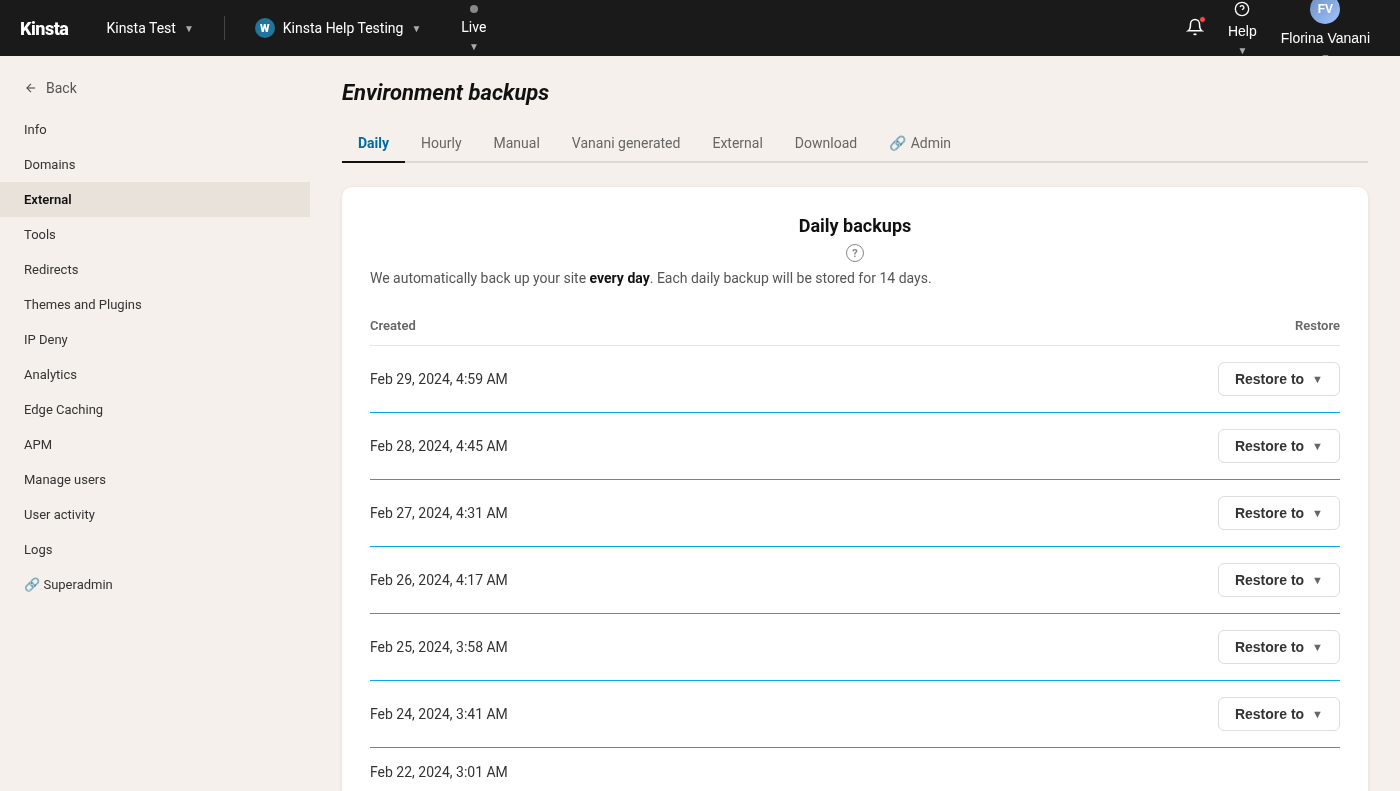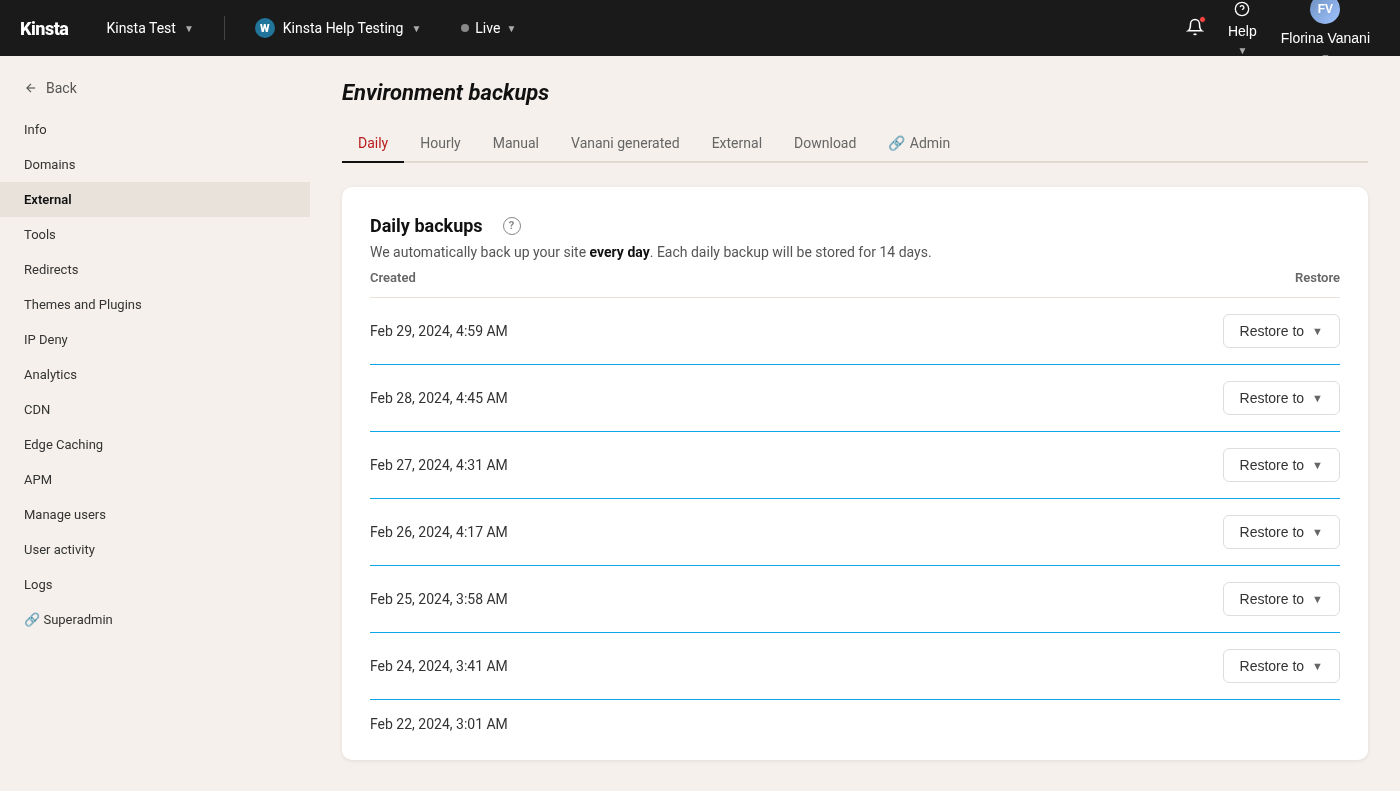--- a/index.html
+++ b/index.html
@@ -46,20 +46,21 @@
     .topnav-live {
       display: flex;
       align-items: center;
       gap: 6px;
       color: #fff;
       font-size: 14px;
       cursor: pointer;
       padding: 6px 10px;
       border-radius: 6px;
       margin-left: 4px;
+      flex-direction: column;
     }
     .live-dot { width: 8px; height: 8px; border-radius: 50%; background: #888; }
     .topnav-right {
       margin-left: auto;
       display: flex;
       align-items: center;
       gap: 4px;
     }
     .topnav-icon-btn {
       display: flex;
@@ -165,58 +166,59 @@
       color: #666;
       cursor: pointer;
       border-bottom: 2px solid transparent;
       margin-bottom: -2px;
       white-space: nowrap;
       display: flex;
       align-items: center;
       gap: 4px;
     }
     .tab.active {
-      color: #b91c1c;
-      font-weight: 400;
+      color: #0369a1;
+      font-weight: 700;
       border-bottom: 2px solid #111;
     }
 
     
     .card {
       background: #fff;
       border-radius: 10px;
       padding: 28px 28px 12px;
       box-shadow: 0 1px 4px rgba(0,0,0,0.08);
     }
     .card-title {
       display: flex;
       align-items: center;
-      gap: 20px;
+      gap: 8px;
       font-size: 18px;
       font-weight: 700;
       color: #111;
       margin-bottom: 8px;
+      flex-direction: column;
     }
     .help-icon {
       width: 18px;
       height: 18px;
       border-radius: 50%;
       border: 1.5px solid #888;
       display: flex;
       align-items: center;
       justify-content: center;
       font-size: 11px;
       color: #888;
       cursor: pointer;
       flex-shrink: 0;
     }
     .card-desc {
       font-size: 14px;
       color: #555;
-      margin-bottom: 2px;
+      margin-bottom: 24px;
     }
     .card-desc strong { font-weight: 700; color: #111; }
 
     
     .backup-table {
       width: 100%;
       border-collapse: collapse;
     }
     .backup-table th {
       text-align: left;
@@ -240,21 +242,21 @@
       display: inline-flex;
       align-items: center;
       gap: 8px;
       padding: 8px 16px;
       border: 1.5px solid #ddd;
       border-radius: 6px;
       background: #fff;
       font-size: 14px;
       color: #333;
       cursor: pointer;
-      font-weight: 400;
+      font-weight: 700;
     }
     .restore-btn .chev { font-size: 11px; color: #666; }
 
     
     .wp-icon {
       width: 20px;
       height: 20px;
       border-radius: 50%;
       background: #21759b;
       display: flex;
@@ -332,21 +334,20 @@
     </div>
 
     <div class="sidebar-item">Info</div>
     <div class="sidebar-item">Domains</div>
     <div class="sidebar-item active">External</div>
     <div class="sidebar-item">Tools</div>
     <div class="sidebar-item">Redirects</div>
     <div class="sidebar-item">Themes and Plugins</div>
     <div class="sidebar-item">IP Deny</div>
     <div class="sidebar-item">Analytics</div>
-    <div class="sidebar-item">CDN</div>
     <div class="sidebar-item">Edge Caching</div>
     <div class="sidebar-item">APM</div>
     <div class="sidebar-item">Manage users</div>
     <div class="sidebar-item">User activity</div>
     <div class="sidebar-item">Logs</div>
     <div class="sidebar-item">
       <span>🔗</span> Superadmin
     </div>
   </aside>
 

